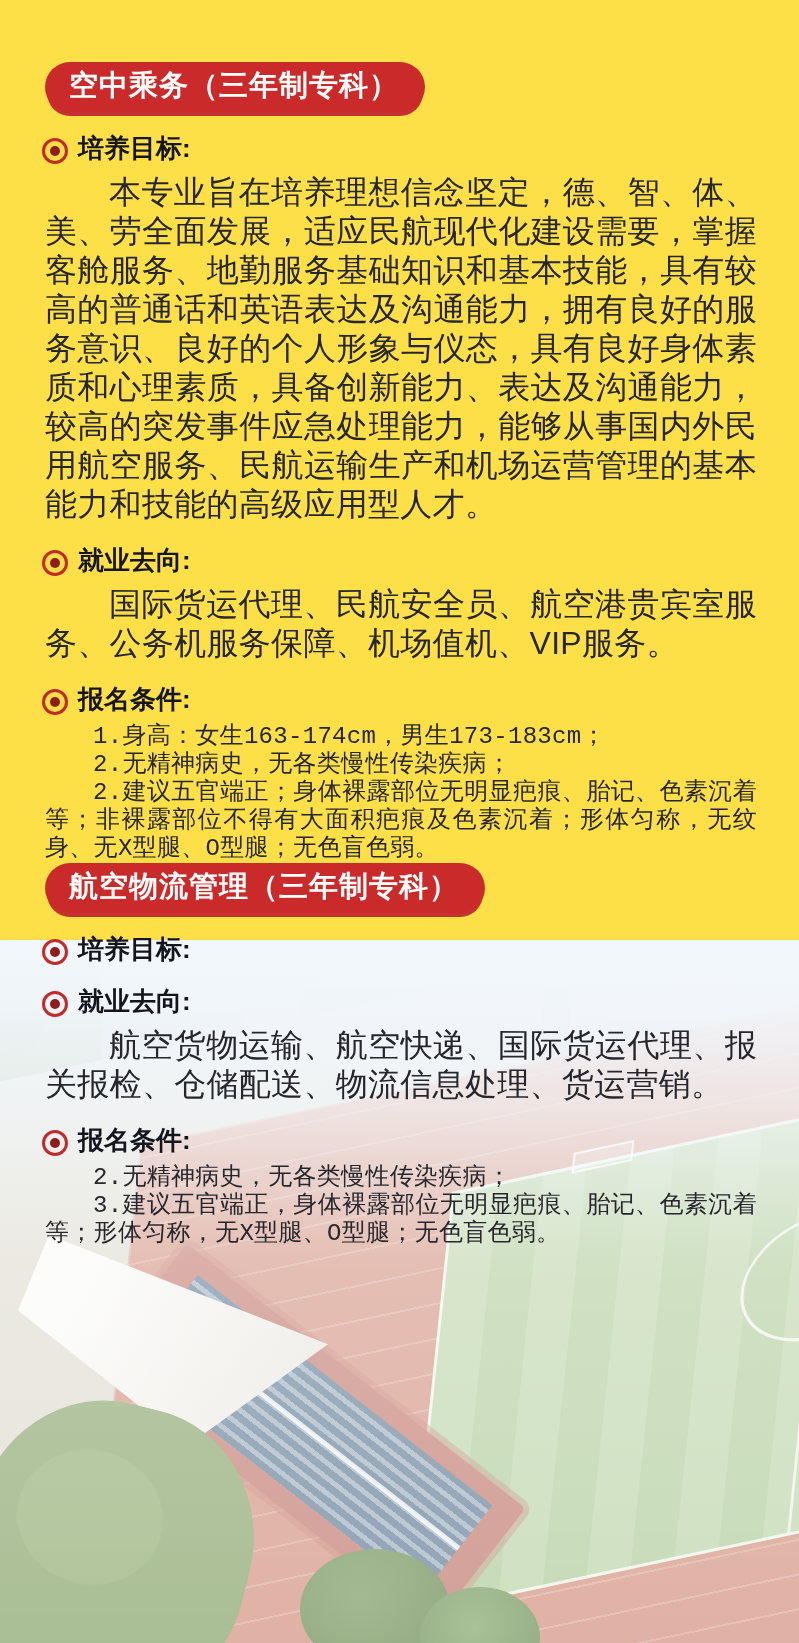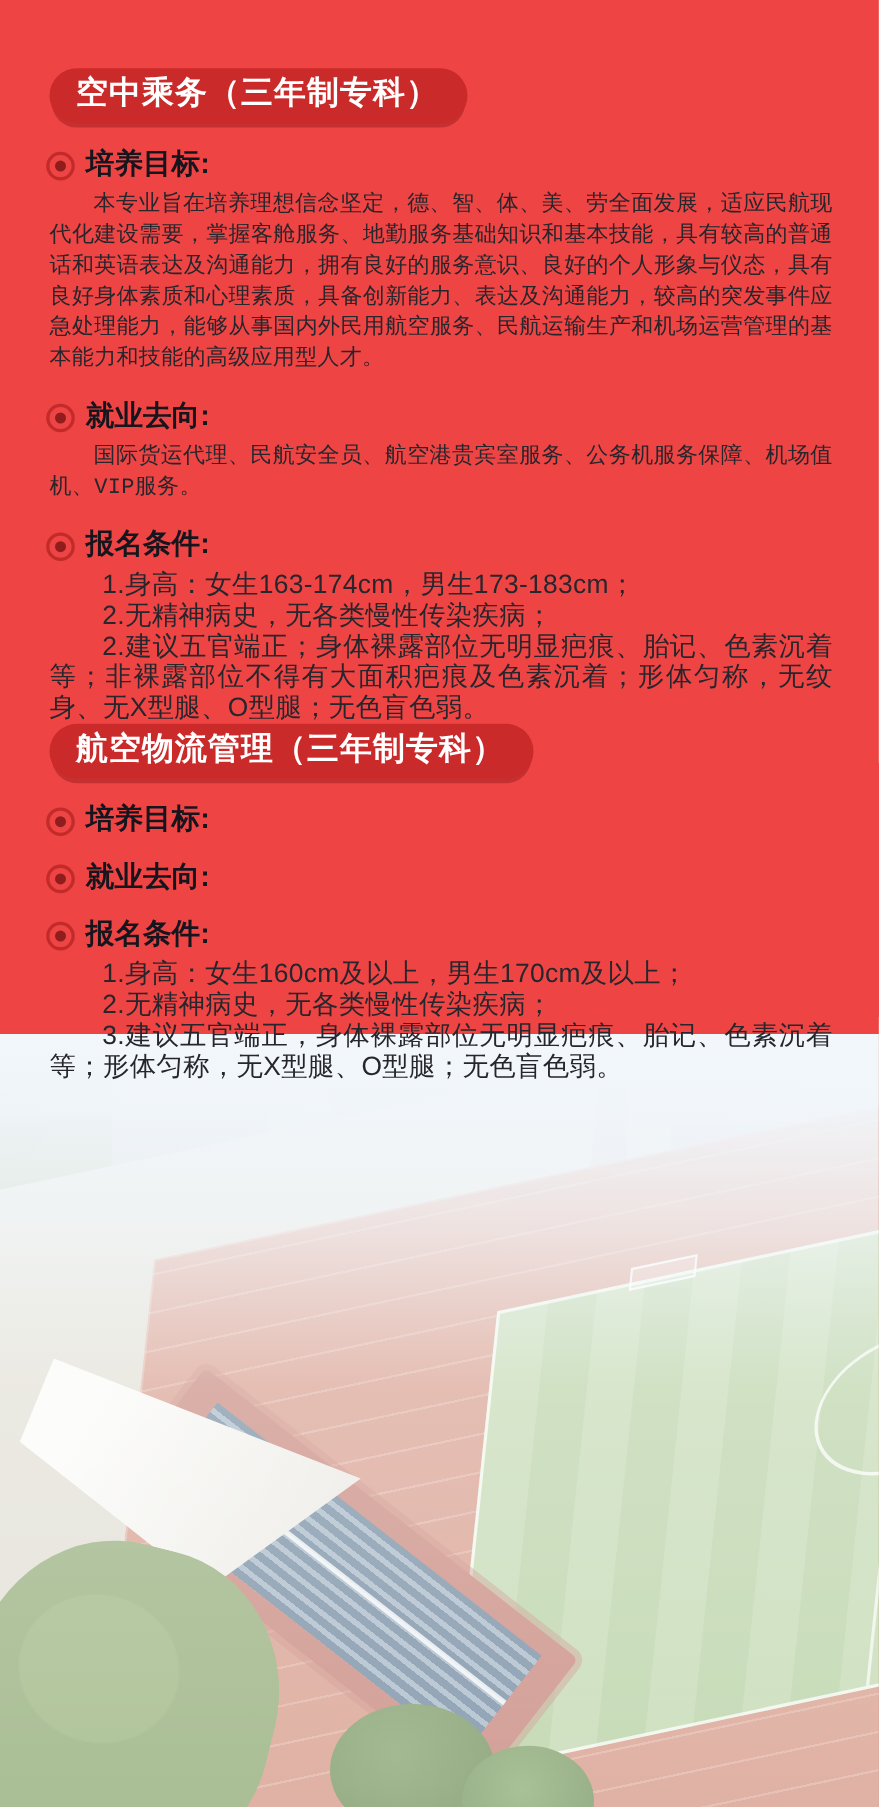--- a/index.html
+++ b/index.html
@@ -1,19 +1,19 @@
 <!DOCTYPE html>
 <html><head>
 <meta charset="utf-8">
 <style>
   html,body{margin:0;padding:0;}
   body{background:#e8edf2;font-family:"Liberation Sans","DejaVu Sans",sans-serif;}
   .page{
     position:relative;width:799px;height:1643px;margin:0 auto;
-    background:#ef4444;overflow:hidden;
+    background:#fde047;overflow:hidden;
   }
   .content{position:relative;z-index:2;padding:0 42px 0 45px;}
 
   
   .badge{
     display:inline-block;background:#cb2a2a;color:#ffffff;
     font-size:29px;font-weight:bold;letter-spacing:1px;
     padding:8px 26px 10px 24px;border-radius:28px;
     box-shadow:0 6px 0 -2px #c53030;
     line-height:1.1;
@@ -29,24 +29,24 @@
   }
   .bullseye{
     width:20px;height:20px;border:3px solid #c32b2b;border-radius:50%;
     display:inline-flex;align-items:center;justify-content:center;flex:0 0 auto;
   }
   .bullseye .dot{width:10px;height:10px;border-radius:50%;background:#8f1d1d;}
 
   
   .para{
     margin:9px 0 0 0;
-    font-size:20px;line-height:28px;color:#26262c;font-weight:500;
-    text-align:justify;text-indent:2em;letter-spacing:0.3px;font-family:Liberation Mono, monospace;
-  }
-  .req-list{margin:8px 0 0 0;}
+    font-size:32px;line-height:39px;color:#26262c;font-weight:500;
+    text-align:justify;text-indent:2em;letter-spacing:0.3px;
+  }
+  .req-list{margin:8px 0 0 0;font-family:Liberation Mono, monospace;}
   .req-item{
     margin:0;font-size:24px;line-height:28px;color:#26262c;font-weight:500;
     text-align:justify;text-indent:2em;letter-spacing:0.3px;
   }
 
   
   .photo{position:absolute;left:0;top:940px;width:799px;height:703px;overflow:hidden;z-index:1;}
   .photo *{position:absolute;}
   .ph-base{inset:0;background:linear-gradient(100deg,#c9ccba 0%,#d6d4c6 45%,#ded9cd 100%);}
   .ph-bld{background:rgba(150,156,170,0.30);border-radius:3px;}
@@ -195,28 +195,28 @@
           </span>
         <span>培养目标:</span>
       </div>
 
       <div class="sec-head">
         <span class="bullseye">
             <span class="dot"></span>
           </span>
         <span>就业去向:</span>
       </div>
+      <p class="para">航空货物运输、航空快递、国际货运代理、报关报检、仓储配送、物流信息处理、货运营销。</p>
 
       <div class="sec-head">
         <span class="bullseye">
             <span class="dot"></span>
           </span>
         <span>报名条件:</span>
       </div>
       <div class="req-list">
-        <p class="req-item">1.身高：女生160cm及以上，男生170cm及以上；</p>
         <p class="req-item">2.无精神病史，无各类慢性传染疾病；</p>
         <p class="req-item">3.建议五官端正，身体裸露部位无明显疤痕、胎记、色素沉着等；形体匀称，无X型腿、O型腿；无色盲色弱。</p>
       </div>
     </div>
 
   </div>
 </div>
 
 </body></html>

